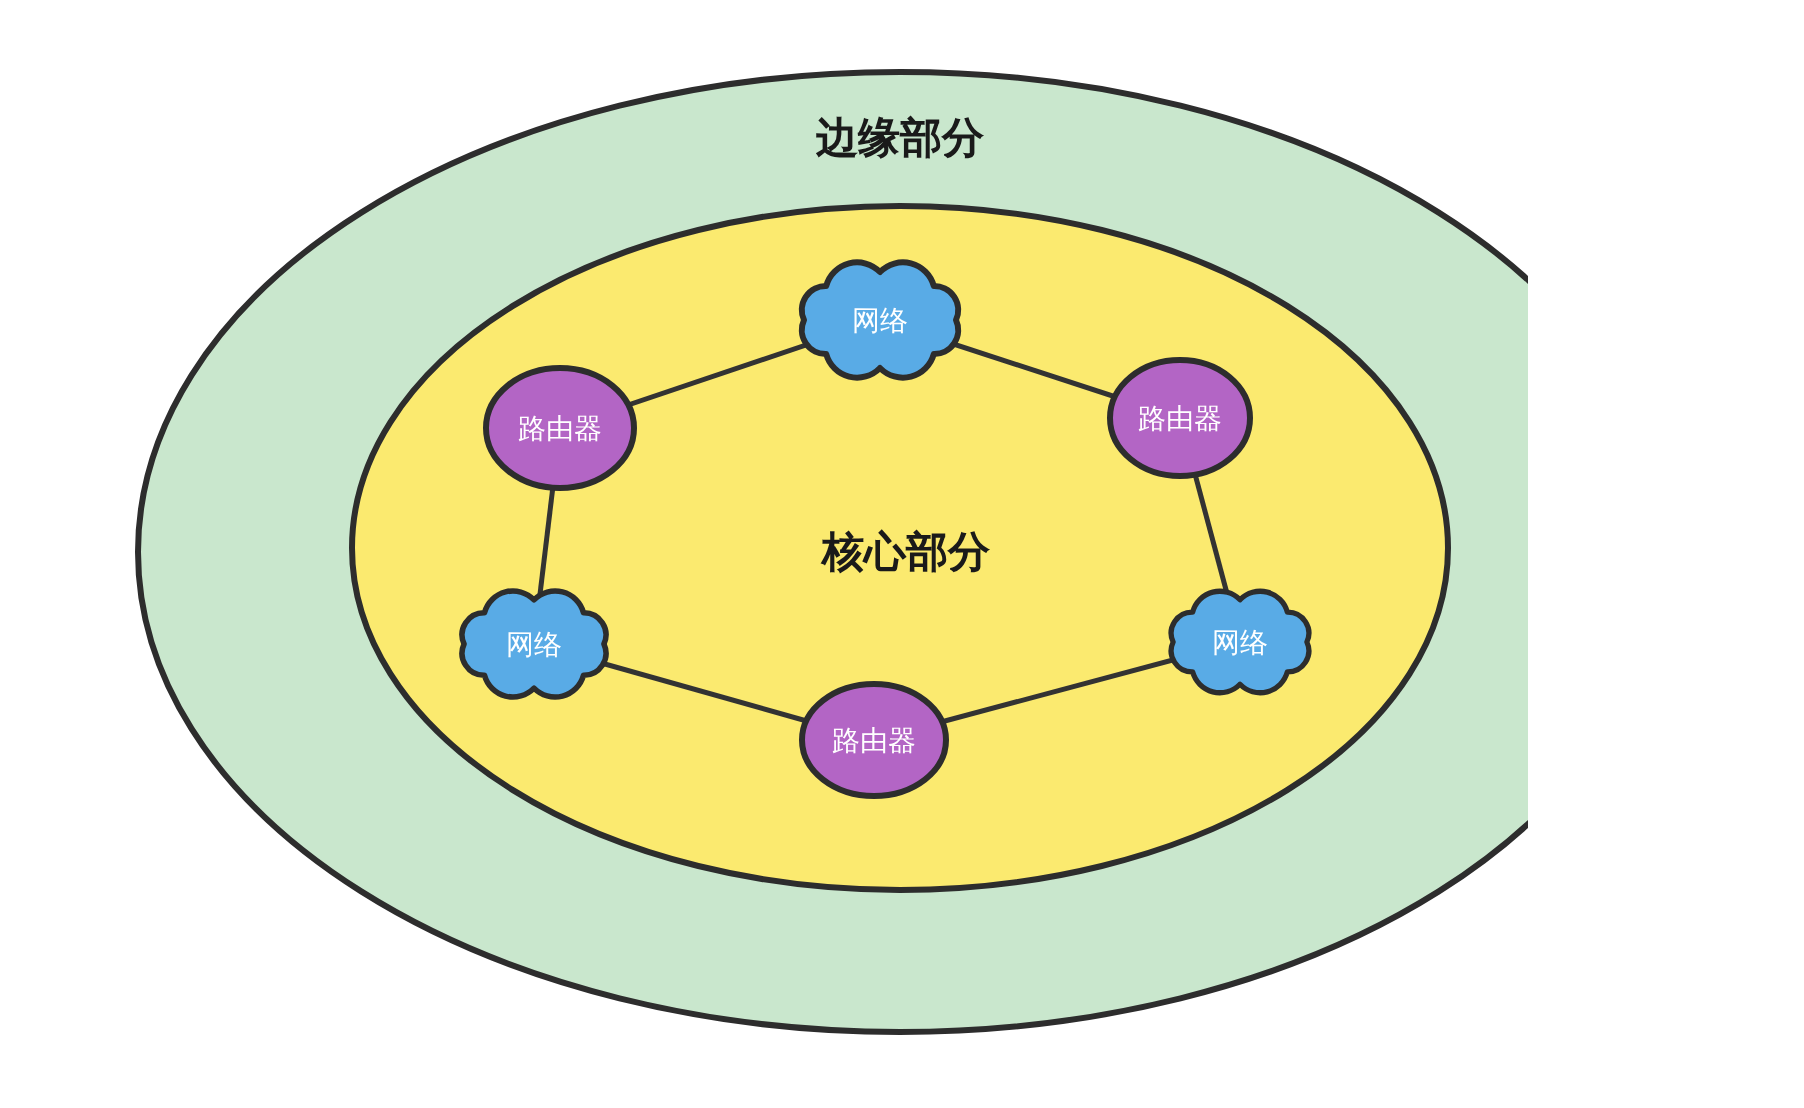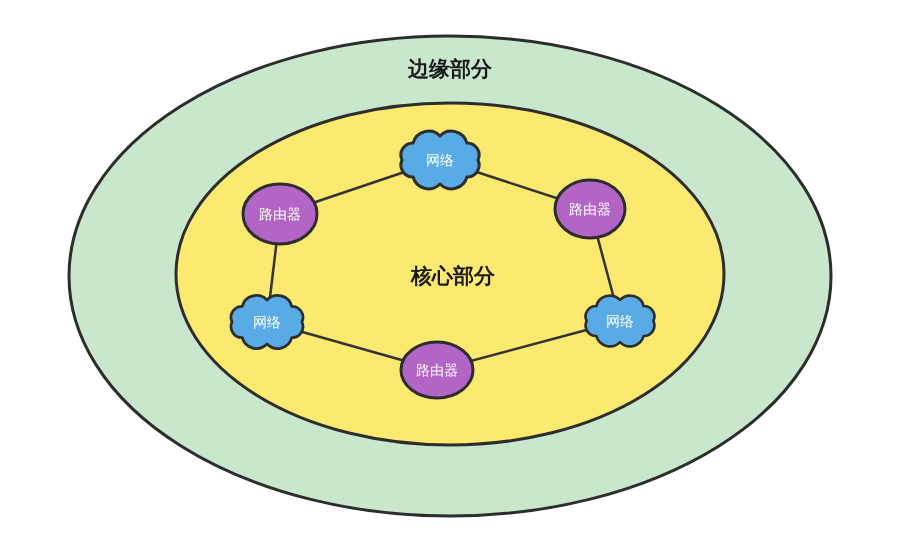--- a/index.html
+++ b/index.html
@@ -3,21 +3,21 @@
 <meta charset="utf-8">
 <style>
   html, body {
     margin: 0;
     padding: 0;
     background: #ffffff;
     font-family: "Liberation Sans", "DejaVu Sans", sans-serif;
   }
   .canvas {
     position: relative;
-    width: 902px;
+    width: 764px;
     height: 554px;
     background: #ffffff;
     overflow: hidden;
   }
   svg { display: block; }
   .region-ellipse {
     stroke: #2d2d2d;
     stroke-width: 3;
   }
   .edge-line {

